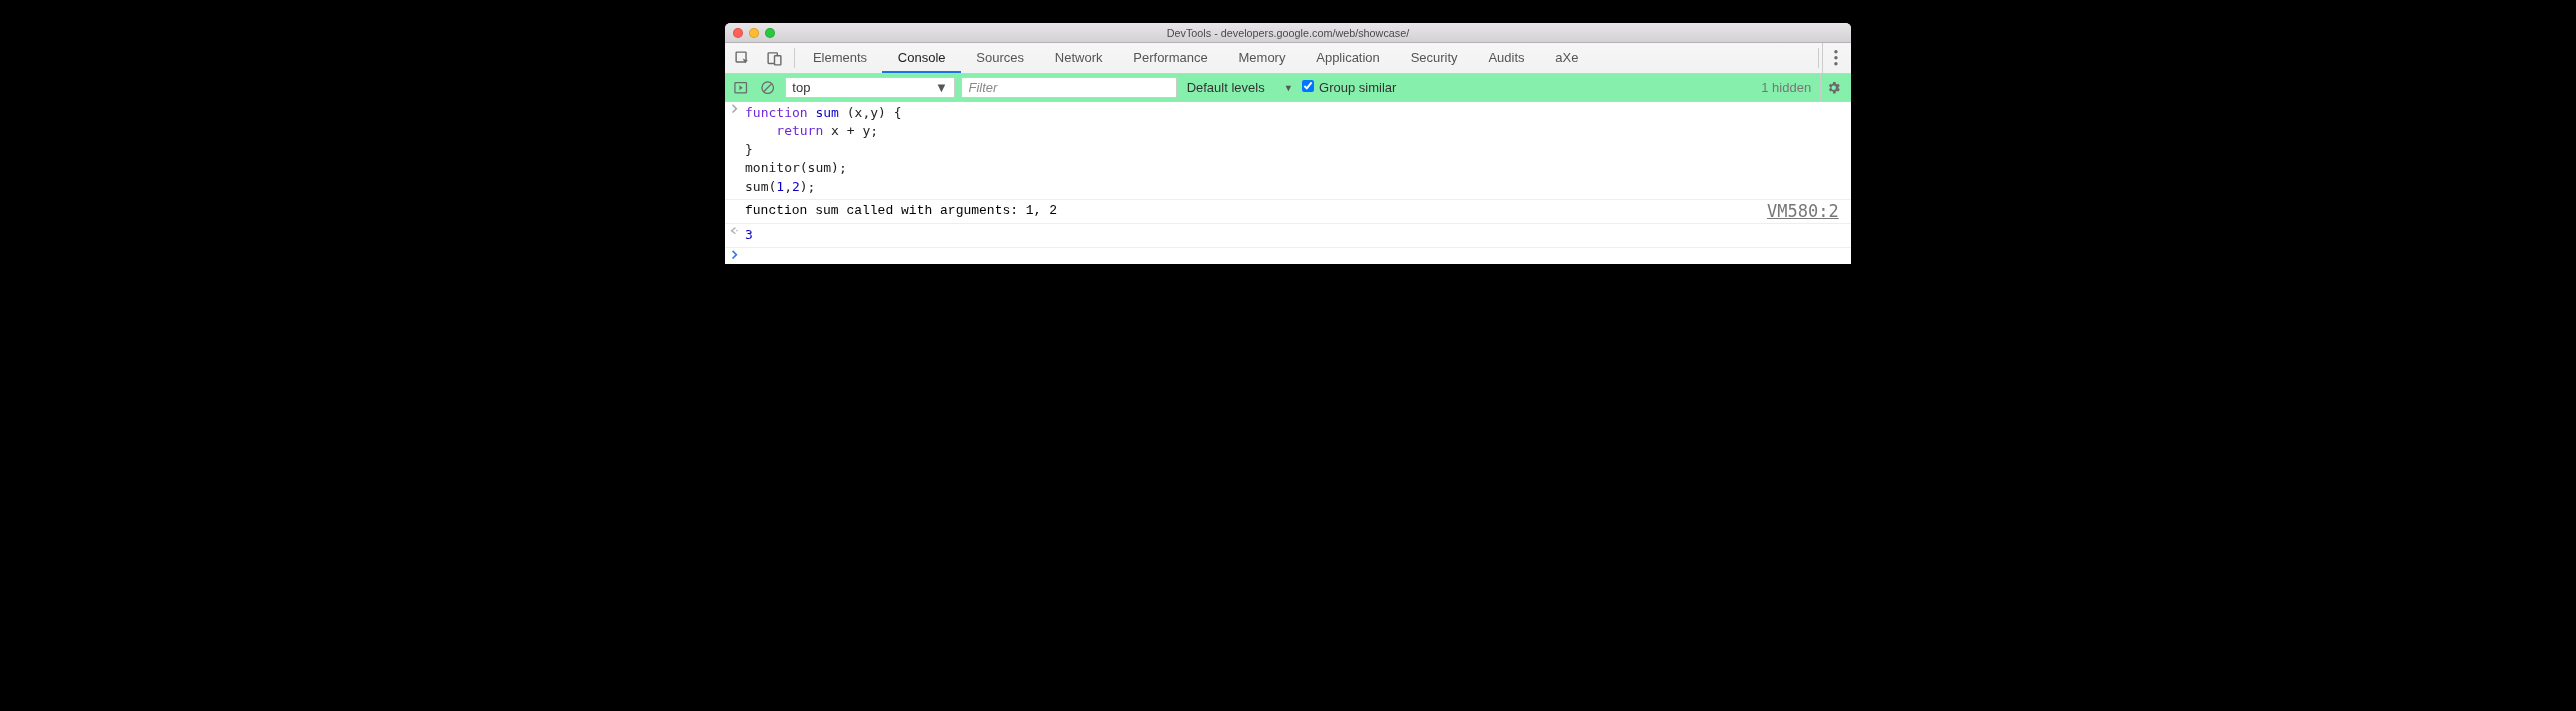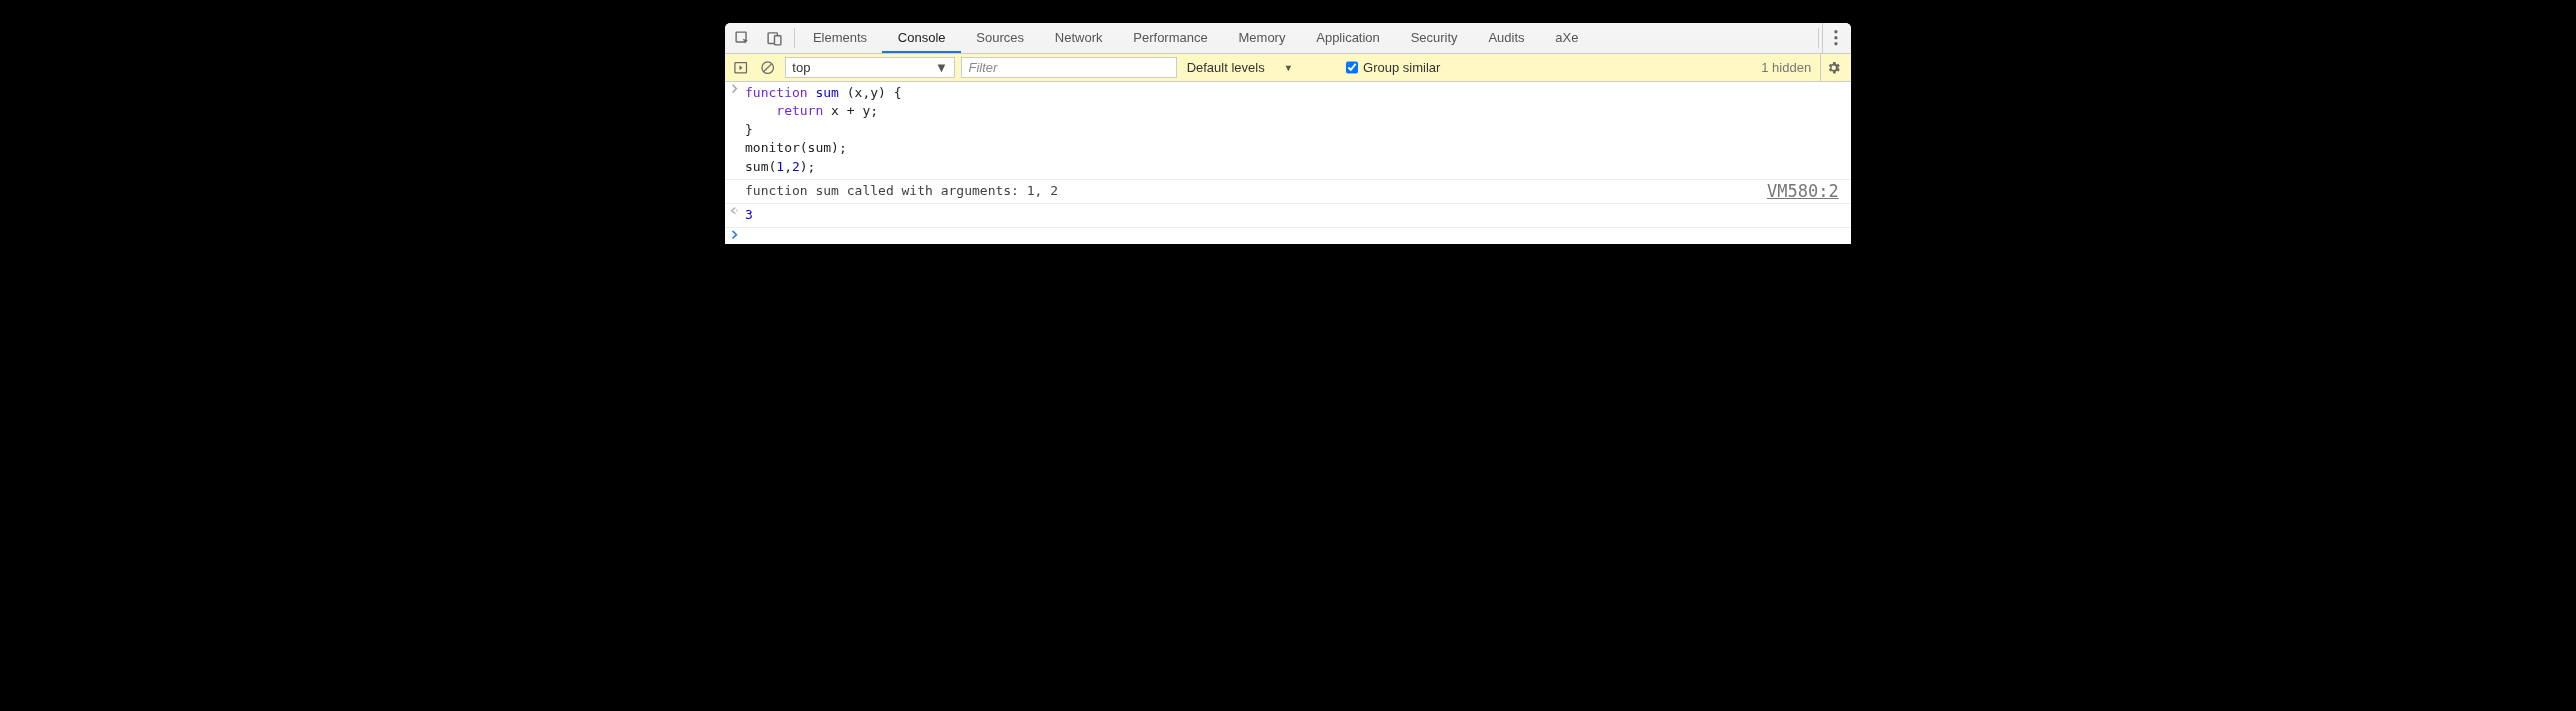--- a/index.html
+++ b/index.html
@@ -52,68 +52,76 @@
     display:flex; align-items:center; padding:0 15.4px;
     color:#555; font-size:13px; cursor:default;
     border-bottom: 2.3px solid transparent;
   }
   .tab.active { color:#222; border-bottom-color:#1a73e8; }
   .spacer { flex:1; }
   .menu-dots { width:28px; display:flex; align-items:center; justify-content:center; color:#636363; border-left:0.8px solid #ccc;}
   
   .toolbar {
     height: 28px;
-    background:#fef9c3;
+    background:#86efac;
     border-bottom:0.8px solid #ccc;
     display:flex; align-items:center;
     padding: 0 4.6px;
     gap:6.2px;
     font-size:13px;
     color:#4a4a4a;
   }
   .tbtn { width:21.6px; height:21.6px; display:flex; align-items:center; justify-content:center; color:#6c6c6c;}
   .context-select {
     height:21.6px; min-width:170px; border:0.8px solid #ccc; background:#fff;
     display:flex; align-items:center; justify-content:space-between;
     padding:0 6.2px; color:#333; font-size:13px;
   }
   .filter-input {
     height:21.6px; width:216px; border:0.8px solid #ccc; background:#fff;
     padding:0 6.2px; font-size:13px; color:#333;font-style:italic;
   }
   .filter-input::placeholder { color:#888; }
   .levels { display:flex; align-items:center; gap:19px; color:#333; padding:0 3.1px;}
   .levels .tri { font-size:9.3px; color:#555; }
-  .chk { display:flex; align-items:center; gap:4.6px; color:#333;margin-left:44px;}
+  .chk { display:flex; gap:4.6px; color:#333;}
   .chk input { width:12.3px; height:12.3px; }
   .hidden-count { color:#777; margin-left:auto; padding-right:3.1px;}
   .gear { width:26px; display:flex; align-items:center; justify-content:center; border-left:0.8px solid #ccc; height:100%; color:#636363;}
   
   .console { background:#fff; font-family: Menlo, Consolas, monospace; font-size:13px; line-height:18.5px;}
   .row { display:flex; border-bottom:0.8px solid #eee; }
   .gutter { width:20px; flex:none; display:flex; justify-content:center; padding-top:1.5px; color:#bbb; font-size:10px;}
   .content { flex:1; padding:1.5px 4.6px 3.1px 0; white-space:pre; color:#222;}
-  .row.log .content { color:#404040; }
+  .row.log .content { color:#000000;font-family:Liberation Mono, monospace; }
   .row.result .gutter { color:#bbb; }
   .row.result .content { color:#0b00c6; }
   .row.input .gutter { color:#367cf1; }
   .source-link { margin-left:auto; padding-right:12.3px; color:#777; text-decoration:underline; align-self:center; font-size:17px;}
   
   .kw { color:#6d28d9; }  
   .fn { color:#0b00c6; }  
   .num { color:#0b00c6; }
   .pln { color:#222; }
   
   svg { display:block; }
 </style>
 </head>
 <body>
 
 <div class="window">
 
+  <div class="titlebar">
+    <div class="traffic">
+      <div class="dot red"></div>
+      <div class="dot yellow"></div>
+      <div class="dot green"></div>
+    </div>
+    <div class="title">DevTools - developers.google.com/web/showcase/</div>
+  </div>
 
   <div class="tabstrip">
     <div class="iconbtn">
       <svg width="17" height="17" viewBox="0 0 24 24" fill="none" stroke="#6a6a6a" stroke-width="2">
         <rect x="3" y="3" width="14" height="14" rx="1"></rect>
         <path d="M12 12 l8 3 -3 1 -1 3 z" fill="#6a6a6a" stroke="none"></path>
       </svg>
     </div>
     <div class="iconbtn">
       <svg width="17" height="17" viewBox="0 0 24 24" fill="none" stroke="#6a6a6a" stroke-width="2">

